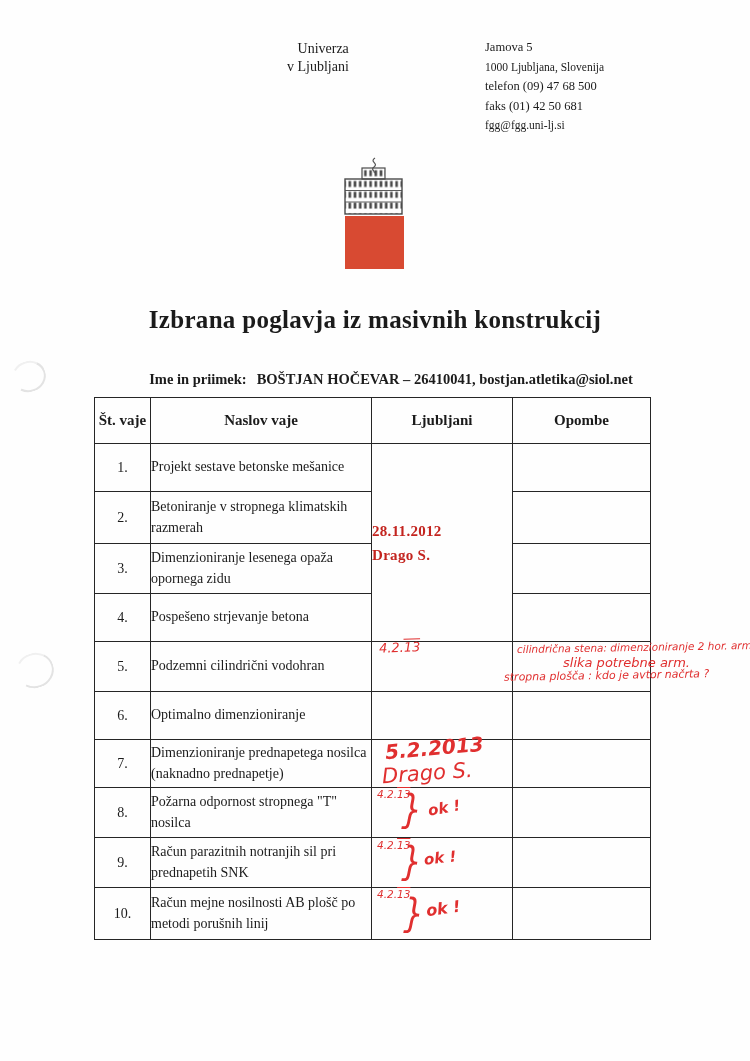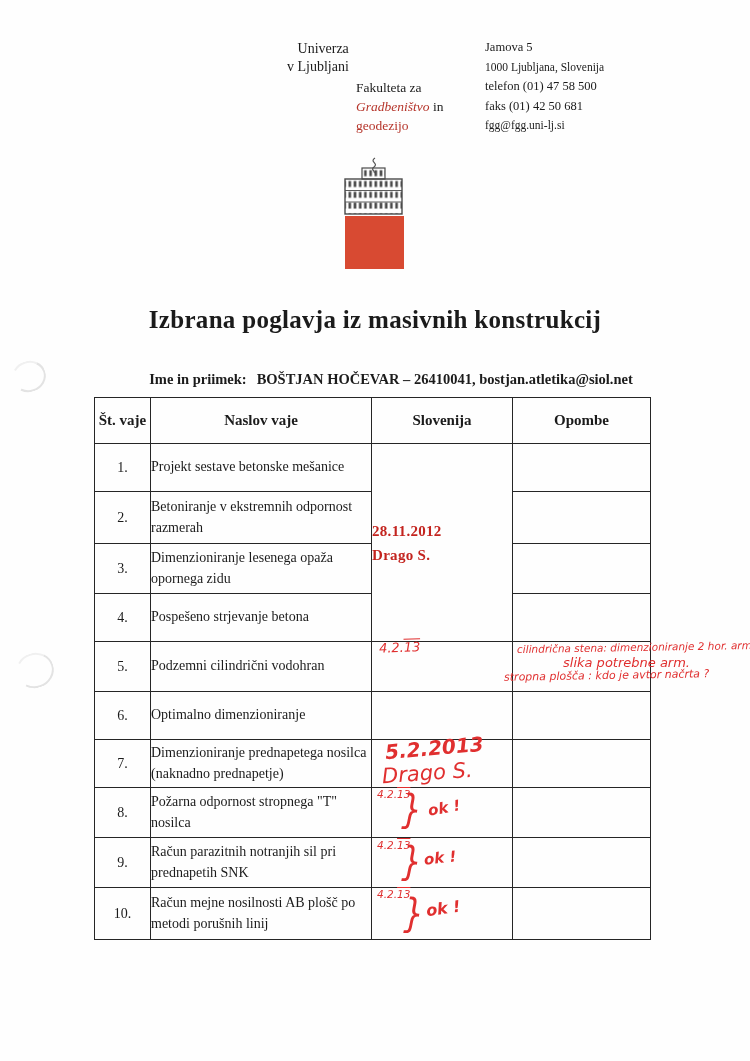--- a/index.html
+++ b/index.html
@@ -65,30 +65,25 @@
 </head>
 <body>
 
 <div id="page">
 
   <div class="uni-block">
     <div>Univerza</div>
     <div>v Ljubljani</div>
   </div>
 
-  <div class="fac-block">
-    <div>Fakulteta za</div>
-    <div><span class="fac-red">Gradbeništvo</span><span> in</span></div>
-    <div class="fac-red2">geodezijo</div>
-  </div>
 
   <div class="contact-block">
     <div>Jamova 5</div>
     <div class="sm">1000 Ljubljana, Slovenija</div>
-    <div>telefon (01) 47 58 500</div>
+    <div>telefon (09) 47 68 500</div>
     <div>faks (01) 42 50 681</div>
     <div class="sm">fgg@fgg.uni-lj.si</div>
   </div>
 
   <svg class="logo-building" width="63" height="59" viewBox="0 0 63 59">
     <defs>
       <pattern id="winp" width="5.2" height="10.8" patternUnits="userSpaceOnUse">
         <rect x="1.3" y="2.4" width="2.6" height="6" fill="#4a4a4a"></rect>
       </pattern>
     </defs>
@@ -112,37 +107,37 @@
     <colgroup>
         <col style="width:56px">
         <col style="width:221px">
         <col style="width:141px">
         <col style="width:138px">
       </colgroup>
     <tbody>
         <tr style="height:46px">
       <th>Št. vaje</th>
       <th>Naslov vaje</th>
-      <th>Slovenija</th>
+      <th>Ljubljani</th>
       <th>Opombe</th>
     </tr>
     <tr style="height:48px">
       <td class="numc">1.</td>
       <td class="titlec">Projekt sestave betonske mešanice</td>
       <td class="stampc" rowspan="4">
         <div class="stamp">
           <div>28.11.2012</div>
           <div>Drago S.</div>
         </div>
       </td>
       <td></td>
     </tr>
     <tr style="height:52px">
       <td class="numc">2.</td>
-      <td class="titlec">Betoniranje v ekstremnih odpornost razmerah</td>
+      <td class="titlec">Betoniranje v stropnega klimatskih razmerah</td>
       <td></td>
     </tr>
     <tr style="height:50px">
       <td class="numc">3.</td>
       <td class="titlec">Dimenzioniranje lesenega opaža opornega zidu</td>
       <td></td>
     </tr>
     <tr style="height:48px">
       <td class="numc">4.</td>
       <td class="titlec">Pospešeno strjevanje betona</td>

